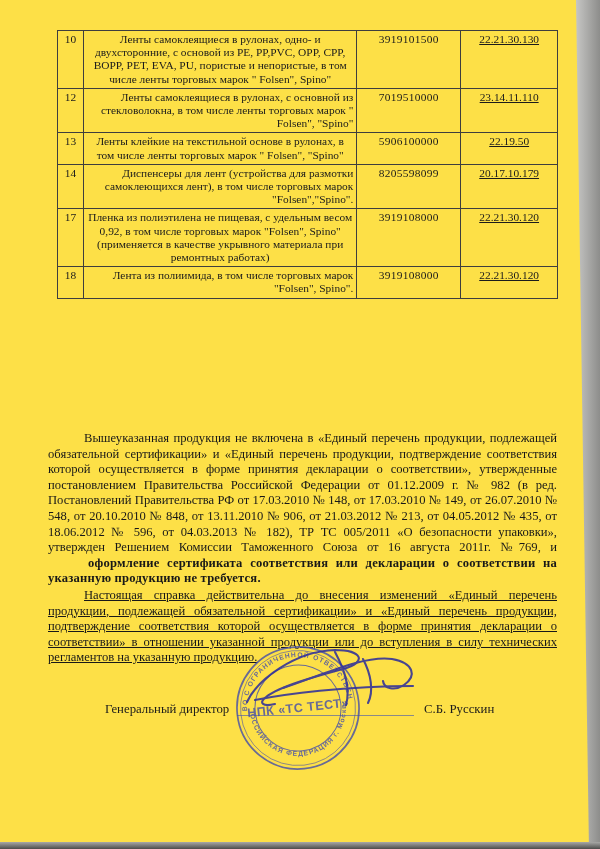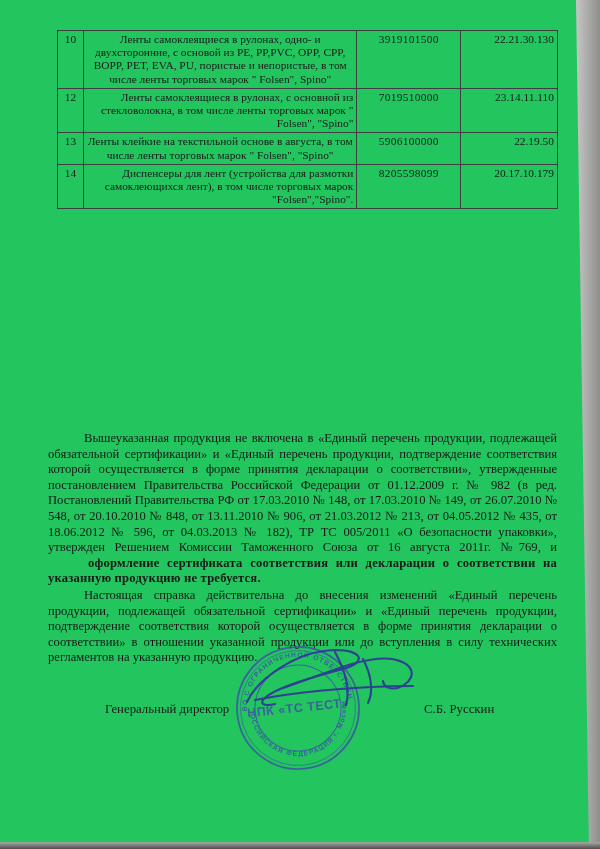--- a/index.html
+++ b/index.html
@@ -4,47 +4,47 @@
 <style>
   * { margin:0; padding:0; box-sizing:border-box; }
   html,body { width:600px; height:849px; }
   body {
     position:relative;
     background:#fdfdfb;
     font-family:"Liberation Serif", serif;
     color:#1b1b1b;
     overflow:hidden;
   }
-  .page { position:absolute; inset:0; background:#22c55e; }
+  .page { position:absolute; inset:0; background:#fde047; }
 
   
   table.products {
     position:absolute; left:57px; top:30px; width:501px;
     border-collapse:collapse; table-layout:fixed;
   }
   table.products td {
     border:1px solid #3e3e3e;
     font-size:11.4px; line-height:13.2px;
     vertical-align:top; padding:2px 3px;
     word-wrap:break-word;
   }
   td.num  { width:25px;  text-align:center; }
   td.desc { width:263px; text-align:center; padding:2px 5px; }
   td.desc.left { text-align:right; }
   td.code { width:100px; text-align:center; font-size:12.2px; padding-top:5px; letter-spacing:.3px; }
-  td.okp  { width:93px;  text-align:right; font-size:12.2px; padding-top:6px; }
+  td.okp  { width:93px;  text-align:center; font-size:12.2px; padding-top:6px;text-decoration:underline; }
 
   
   .para {
     position:absolute; left:48px; width:509px;
     text-align:justify; font-size:12.6px; line-height:15.6px;
     text-indent:36px; color:#181818;
   }
   #para1 { top:431px; }
-  #para2 { top:588px; }
+  #para2 { top:588px;text-decoration:underline; }
   .para b { letter-spacing:.2px;margin-left:40px; }
 
   
   .sig-title { position:absolute; left:105px; top:702px; font-size:12.8px; }
   .sig-name  { position:absolute; left:424px; top:702px; font-size:12.8px; }
   .sig-line  { position:absolute; left:237px; top:715px; width:177px; height:0; border-top:1px solid #8a8a88; }
 
   .stamp-wrap { position:absolute; left:225px; top:638px; width:210px; height:152px; }
   .stamp-wrap svg { display:block; }
   .stamp-ring-text { font-family:"Liberation Sans", sans-serif; font-size:6.8px; letter-spacing:1.1px; font-weight:bold; }
@@ -75,29 +75,41 @@
           <td class="okp">22.21.30.130</td>
         </tr>
         <tr>
           <td class="num">12</td>
           <td class="desc left">Ленты самоклеящиеся  в рулонах, с основной из стекловолокна, в том числе ленты  торговых марок " Folsen", "Spino"</td>
           <td class="code">7019510000</td>
           <td class="okp">23.14.11.110</td>
         </tr>
         <tr>
           <td class="num">13</td>
-          <td class="desc">Ленты клейкие на текстильной основе в августа, в том числе ленты торговых марок " Folsen", "Spino"</td>
+          <td class="desc">Ленты клейкие на текстильной основе в рулонах, в том числе ленты торговых марок " Folsen", "Spino"</td>
           <td class="code">5906100000</td>
           <td class="okp">22.19.50</td>
         </tr>
         <tr>
           <td class="num">14</td>
           <td class="desc left">Диспенсеры для лент (устройства для размотки самоклеющихся лент), в том числе торговых марок "Folsen","Spino".</td>
           <td class="code">8205598099</td>
           <td class="okp">20.17.10.179</td>
+        </tr>
+        <tr>
+          <td class="num">17</td>
+          <td class="desc">Пленка из полиэтилена не пищевая, с удельным весом 0,92, в том числе торговых марок  "Folsen", Spino"(применяется в качестве укрывного материала при ремонтных работах)</td>
+          <td class="code">3919108000</td>
+          <td class="okp">22.21.30.120</td>
+        </tr>
+        <tr>
+          <td class="num">18</td>
+          <td class="desc left">Лента из полиимида, в том числе торговых марок "Folsen", Spino".</td>
+          <td class="code">3919108000</td>
+          <td class="okp">22.21.30.120</td>
         </tr>
       </tbody>
   </table>
 
   <p class="para" id="para1"><span>Вышеуказанная продукция не включена в «Единый перечень продукции, подлежащей обязательной сертификации» и «Единый перечень продукции, подтверждение соответствия которой осуществляется в форме принятия декларации о соответствии», утвержденные постановлением Правительства Российской Федерации от 01.12.2009 г. № 982 (в ред. Постановлений Правительства РФ от 17.03.2010 № 148, от 17.03.2010 № 149, от 26.07.2010 № 548, от 20.10.2010 № 848, от 13.11.2010 № 906, от 21.03.2012 № 213, от 04.05.2012 № 435, от 18.06.2012 № 596, от 04.03.2013 № 182), ТР ТС 005/2011 «О безопасности упаковки», утвержден Решением Комиссии Таможенного Союза от 16 августа 2011г. №769, и </span><b>оформление  сертификата соответствия или декларации о соответствии на указанную продукцию не требуется.</b></p>
 
   <p class="para" id="para2">Настоящая справка действительна до внесения изменений «Единый перечень продукции, подлежащей обязательной сертификации» и «Единый перечень продукции, подтверждение соответствия которой осуществляется в форме принятия декларации о соответствии» в отношении указанной продукции или до вступления в силу технических регламентов на указанную продукцию.</p>
 
   <span class="sig-title">Генеральный директор</span>
   <div class="sig-line"></div>

